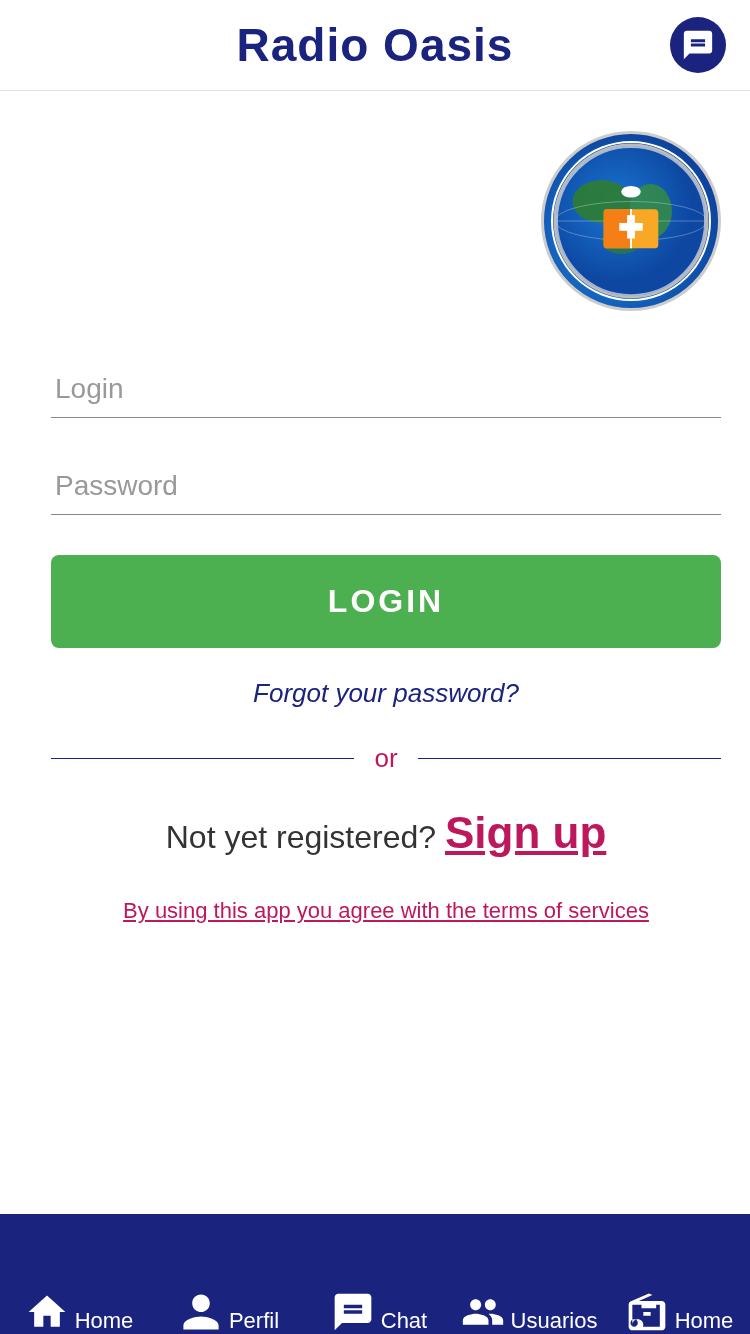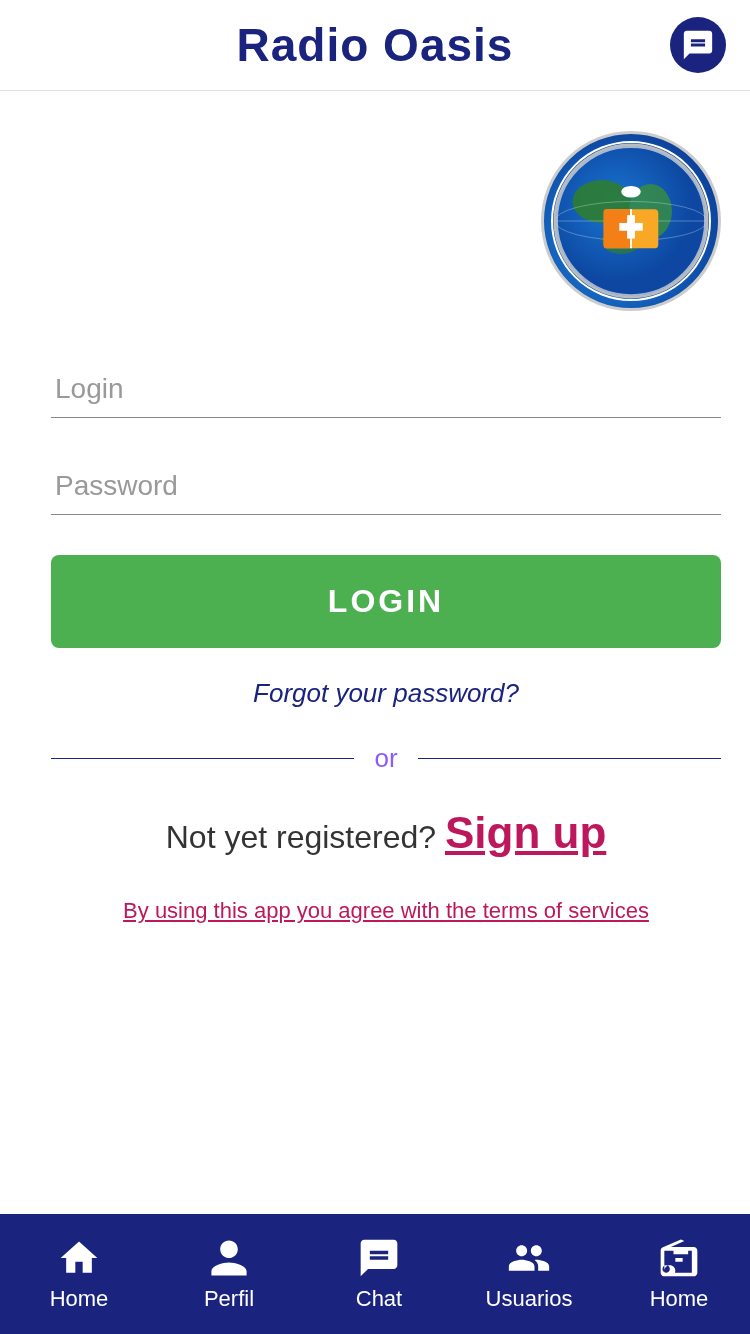--- a/index.html
+++ b/index.html
@@ -141,21 +141,21 @@
       align-items: center;
       margin-bottom: 34px;
     }
     #divider-line-left, #divider-line-right {
       flex: 1;
       height: 1.5px;
       background: #1a237e;
     }
     #divider-or {
       font-size: 26px;
-      color: #8b5cf6;
+      color: #be185d;
       padding: 0 20px;
     }
 
     #register-text {
       text-align: center;
       font-size: 32px;
       color: #333;
       margin-bottom: 40px;
     }
     #register-text a {
@@ -176,22 +176,22 @@
     
     #bottom-nav {
       background: #1a237e;
       display: flex;
       align-items: stretch;
       height: 120px;
     }
     .nav-item {
       flex: 1;
       display: flex;
-      flex-direction: column;
-      align-items: center;
+      flex-direction: row;
+      align-items: flex-end;
       justify-content: center;
       color: #fff;
       cursor: pointer;
       gap: 6px;
       margin-left: 8px;
     }
     .nav-item svg {
       width: 44px;
       height: 44px;
       fill: #fff;

